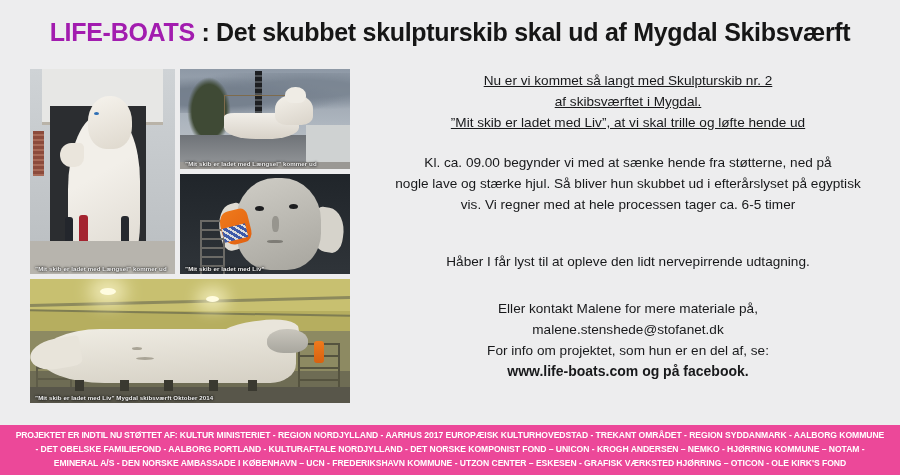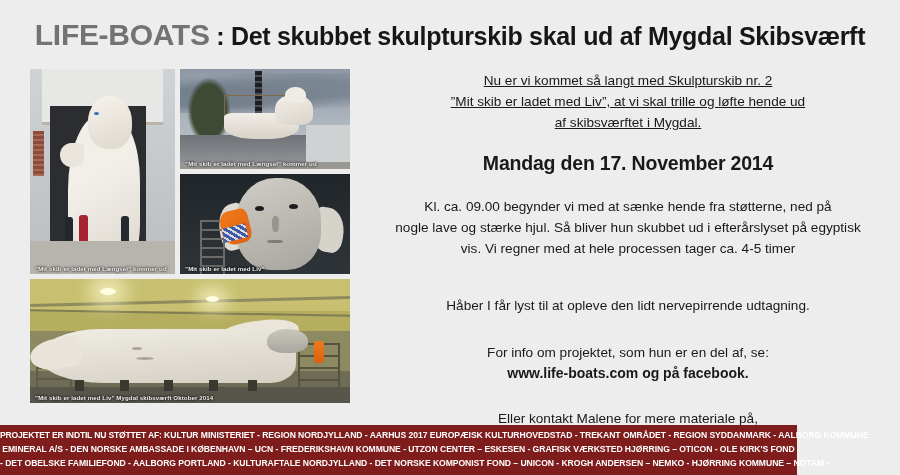--- a/index.html
+++ b/index.html
@@ -23,23 +23,23 @@
   
   #title-bar {
     position: absolute;
     left: 0;
     top: 18px;
     width: 900px;
     text-align: center;
     white-space: nowrap;
   }
   #title-bar .t-brand {
-    font-size: 30px;
-    font-weight: bold;
-    color: #737373;
+    font-size: 25px;
+    font-weight: bold;
+    color: #a21caf;
     letter-spacing: -0.3px;
     text-align: right;
   }
   #title-bar .t-rest {
     font-size: 25px;
     font-weight: bold;
     color: #161616;
     letter-spacing: -0.3px;
   }
 
@@ -224,23 +224,23 @@
     font-size: 14px;
     font-weight: bold;
   }
   .para-contact .l1 { }
 
   
   #sponsor-banner {
     position: absolute;
     left: 0;
     bottom: 0;
-    width: 797px;
+    width: 900px;
     height: 50px;
-    background: #7f1d1d;
+    background: #ec4899;
     color: #ffffff;
     text-align: center;
     padding-top: 3px;
     box-sizing: border-box;
   }
   #sponsor-banner .sp-line {
     font-size: 8.6px;
     font-weight: bold;
     line-height: 14.2px;
     letter-spacing: -0.05px;
@@ -336,48 +336,47 @@
       </div>
       <div class="caption">”Mit skib er ladet med Liv”  Mygdal skibsværft Oktober 2014</div>
     </div>
 
   </div>
 
   <div id="textcol">
 
     <div class="para para-lead">
       <div>Nu er vi kommet så langt med Skulpturskib nr. 2</div>
+      <div>af skibsværftet i Mygdal.</div>
       <div>”Mit skib er ladet med Liv”, at vi skal trille og løfte hende ud</div>
-      <div>af skibsværftet i Mygdal.</div>
-    </div>
-
-    <div class="date-line">Mandag den 17. November 2014</div>
+    </div>
+
 
     <div class="para para-main">
       <div>Kl. ca. 09.00 begynder vi med at sænke hende fra støtterne, ned på</div>
       <div>nogle lave og stærke hjul. Så bliver hun skubbet ud i efterårslyset på egyptisk</div>
-      <div>vis. Vi regner med at hele processen tager ca. 4-5 timer</div>
+      <div>vis. Vi regner med at hele processen tager ca. 6-5 timer</div>
     </div>
 
     <div class="para para-hope">Håber I får lyst til at opleve den lidt nervepirrende udtagning.</div>
+
+    <div class="para para-contact">
+      <div class="l1">Eller kontakt Malene for mere materiale på,</div>
+      <div>malene.stenshede@stofanet.dk</div>
+    </div>
 
     <div class="para para-info">
       <div>For info om projektet, som hun er en del af, se:</div>
       <div class="link-line">www.life-boats.com og på facebook.</div>
-    </div>
-
-    <div class="para para-contact">
-      <div class="l1">Eller kontakt Malene for mere materiale på,</div>
-      <div>malene.stenshede@stofanet.dk</div>
     </div>
 
   </div>
 
   <div id="sponsor-banner">
     <div class="sp-line">
       <span class="sp-lead">PROJEKTET ER INDTIL NU STØTTET AF:</span>
       <span>KULTUR MINISTERIET - REGION NORDJYLLAND - AARHUS 2017 EUROPÆISK KULTURHOVEDSTAD - TREKANT OMRÅDET - REGION SYDDANMARK - AALBORG KOMMUNE</span>
     </div>
+    <div class="sp-line">- DET OBELSKE FAMILIEFOND -  AALBORG PORTLAND -  KULTURAFTALE NORDJYLLAND -  DET NORSKE KOMPONIST FOND – UNICON - KROGH ANDERSEN – NEMKO - HJØRRING KOMMUNE – NOTAM -</div>
     <div class="sp-line">EMINERAL A/S - DEN NORSKE AMBASSADE I KØBENHAVN – UCN - FREDERIKSHAVN KOMMUNE - UTZON CENTER – ESKESEN - GRAFISK VÆRKSTED HJØRRING – OTICON - OLE KIRK'S FOND</div>
-    <div class="sp-line">- DET OBELSKE FAMILIEFOND -  AALBORG PORTLAND -  KULTURAFTALE NORDJYLLAND -  DET NORSKE KOMPONIST FOND – UNICON - KROGH ANDERSEN – NEMKO - HJØRRING KOMMUNE – NOTAM -</div>
   </div>
 
 </div>
 
 </body></html>

